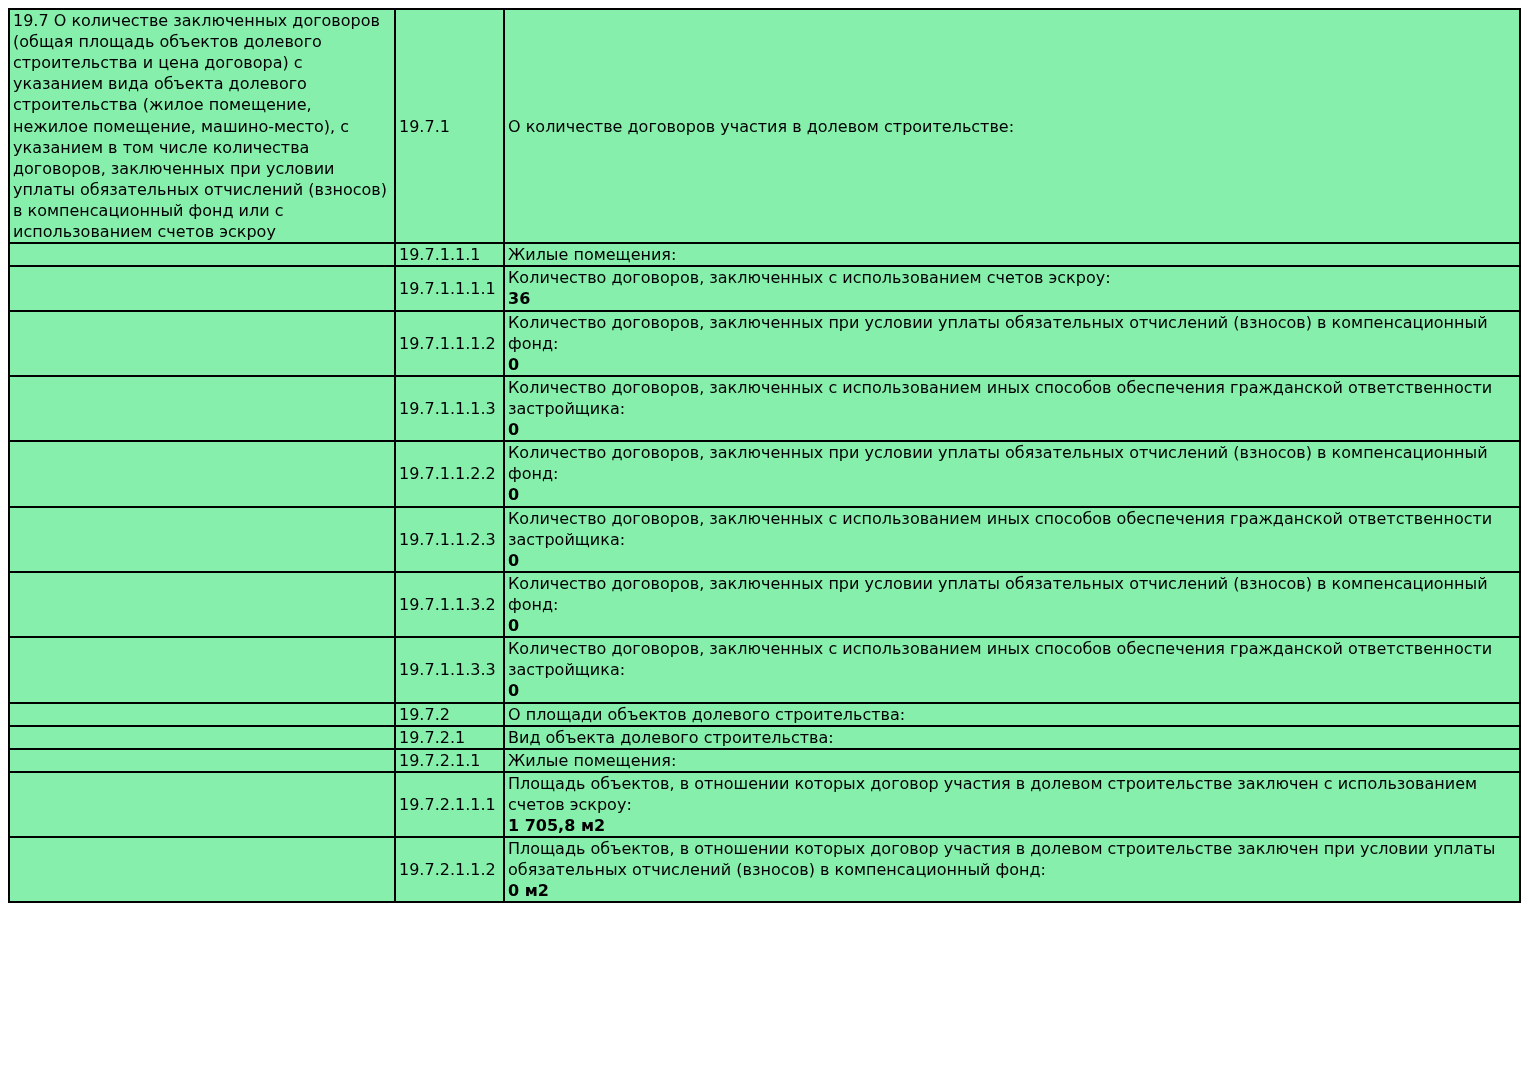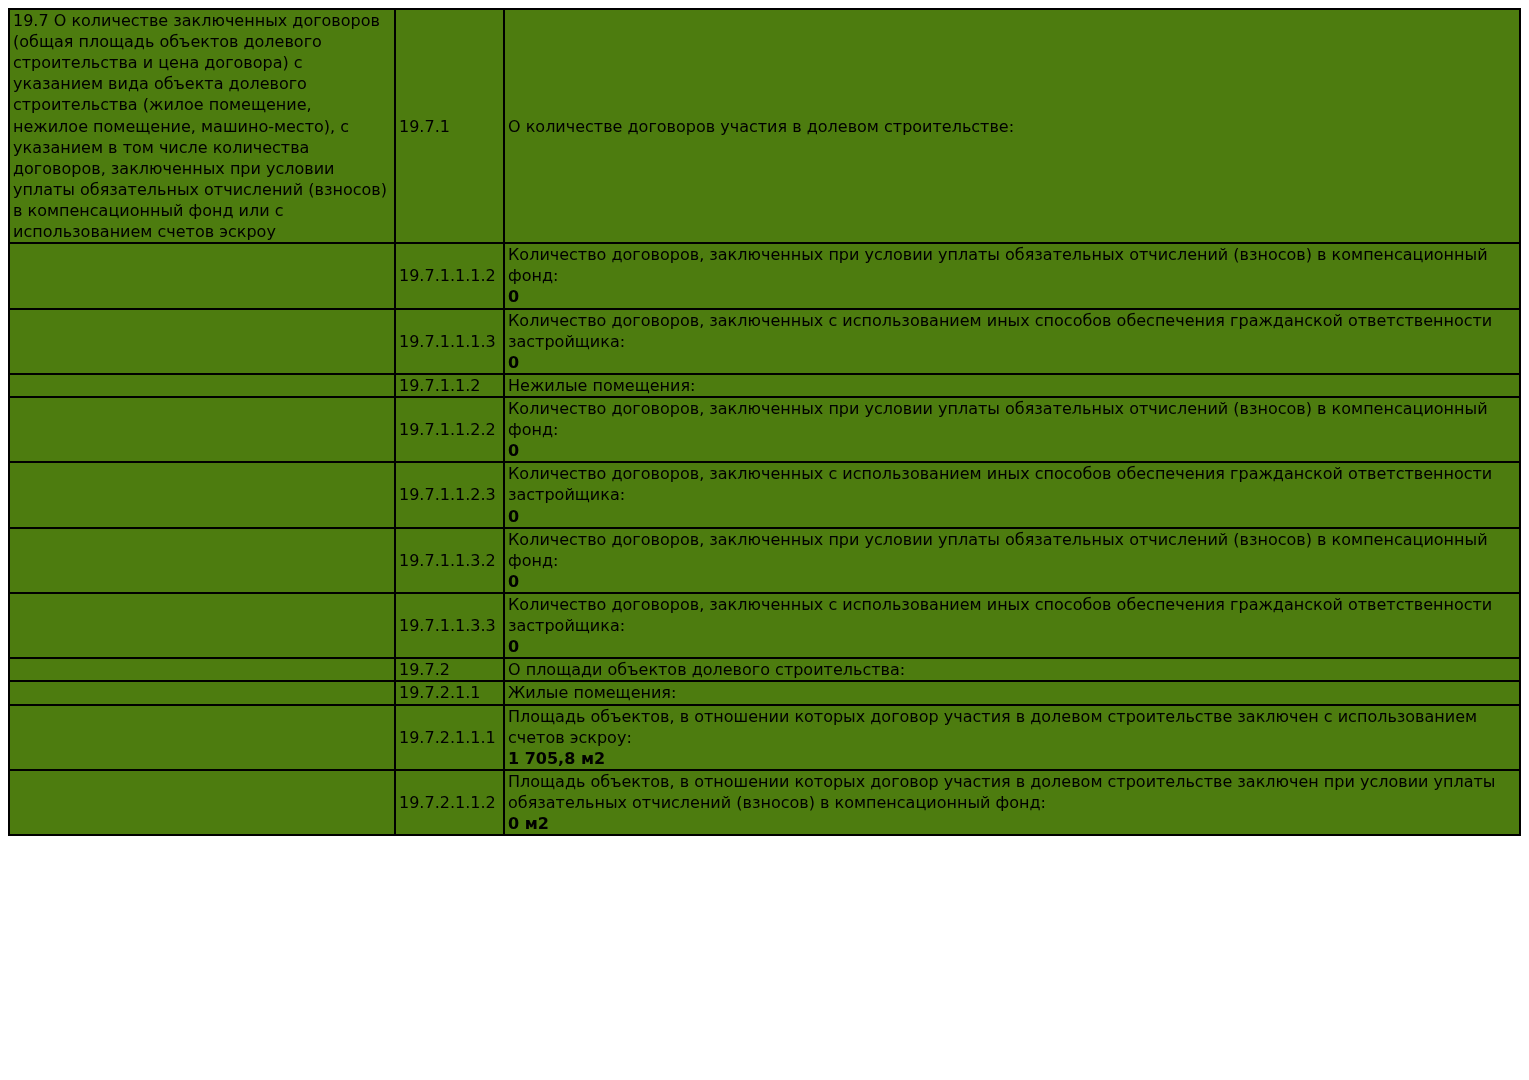--- a/index.html
+++ b/index.html
@@ -18,21 +18,21 @@
     height: 1080px;
     box-sizing: border-box;
     padding: 8px;
     background: #ffffff;
     overflow: hidden;
   }
   table.decl {
     border-collapse: collapse;
     table-layout: fixed;
     width: 1513px;
-    background: #4d7c0f;
+    background: #86efac;
   }
   table.decl td {
     border: 2px solid #000000;
     padding: 0 3px;
     overflow: hidden;
     word-wrap: break-word;
   }
   td.col-desc {
     width: 378px;
     vertical-align: top;
@@ -58,39 +58,47 @@
     <tbody>
         <tr>
           <td class="col-desc">19.7 О количестве заключенных договоров (общая площадь объектов долевого строительства и цена договора) с указанием вида объекта долевого строительства (жилое помещение, нежилое помещение, машино-место), с указанием в том числе количества договоров, заключенных при условии уплаты обязательных отчислений (взносов) в компенсационный фонд или с использованием счетов эскроу</td>
           <td class="col-code">19.7.1</td>
           <td class="col-content">
             <div>О количестве договоров участия в долевом строительстве:</div>
           </td>
         </tr>
         <tr>
           <td class="col-desc"></td>
+          <td class="col-code">19.7.1.1.1</td>
+          <td class="col-content">
+            <div>Жилые помещения:</div>
+          </td>
+        </tr>
+        <tr>
+          <td class="col-desc"></td>
+          <td class="col-code">19.7.1.1.1.1</td>
+          <td class="col-content">
+            <div>Количество договоров, заключенных с использованием счетов эскроу:</div>
+            <div class="value">36</div>
+          </td>
+        </tr>
+        <tr>
+          <td class="col-desc"></td>
           <td class="col-code">19.7.1.1.1.2</td>
           <td class="col-content">
             <div>Количество договоров, заключенных при условии уплаты обязательных отчислений (взносов) в компенсационный фонд:</div>
             <div class="value">0</div>
           </td>
         </tr>
         <tr>
           <td class="col-desc"></td>
           <td class="col-code">19.7.1.1.1.3</td>
           <td class="col-content">
             <div>Количество договоров, заключенных с использованием иных способов обеспечения гражданской ответственности застройщика:</div>
             <div class="value">0</div>
-          </td>
-        </tr>
-        <tr>
-          <td class="col-desc"></td>
-          <td class="col-code">19.7.1.1.2</td>
-          <td class="col-content">
-            <div>Нежилые помещения:</div>
           </td>
         </tr>
         <tr>
           <td class="col-desc"></td>
           <td class="col-code">19.7.1.1.2.2</td>
           <td class="col-content">
             <div>Количество договоров, заключенных при условии уплаты обязательных отчислений (взносов) в компенсационный фонд:</div>
             <div class="value">0</div>
           </td>
         </tr>
@@ -120,20 +128,27 @@
         </tr>
         <tr>
           <td class="col-desc"></td>
           <td class="col-code">19.7.2</td>
           <td class="col-content">
             <div>О площади объектов долевого строительства:</div>
           </td>
         </tr>
         <tr>
           <td class="col-desc"></td>
+          <td class="col-code">19.7.2.1</td>
+          <td class="col-content">
+            <div>Вид объекта долевого строительства:</div>
+          </td>
+        </tr>
+        <tr>
+          <td class="col-desc"></td>
           <td class="col-code">19.7.2.1.1</td>
           <td class="col-content">
             <div>Жилые помещения:</div>
           </td>
         </tr>
         <tr>
           <td class="col-desc"></td>
           <td class="col-code">19.7.2.1.1.1</td>
           <td class="col-content">
             <div>Площадь объектов, в отношении которых договор участия в долевом строительстве заключен с использованием счетов эскроу:</div>

